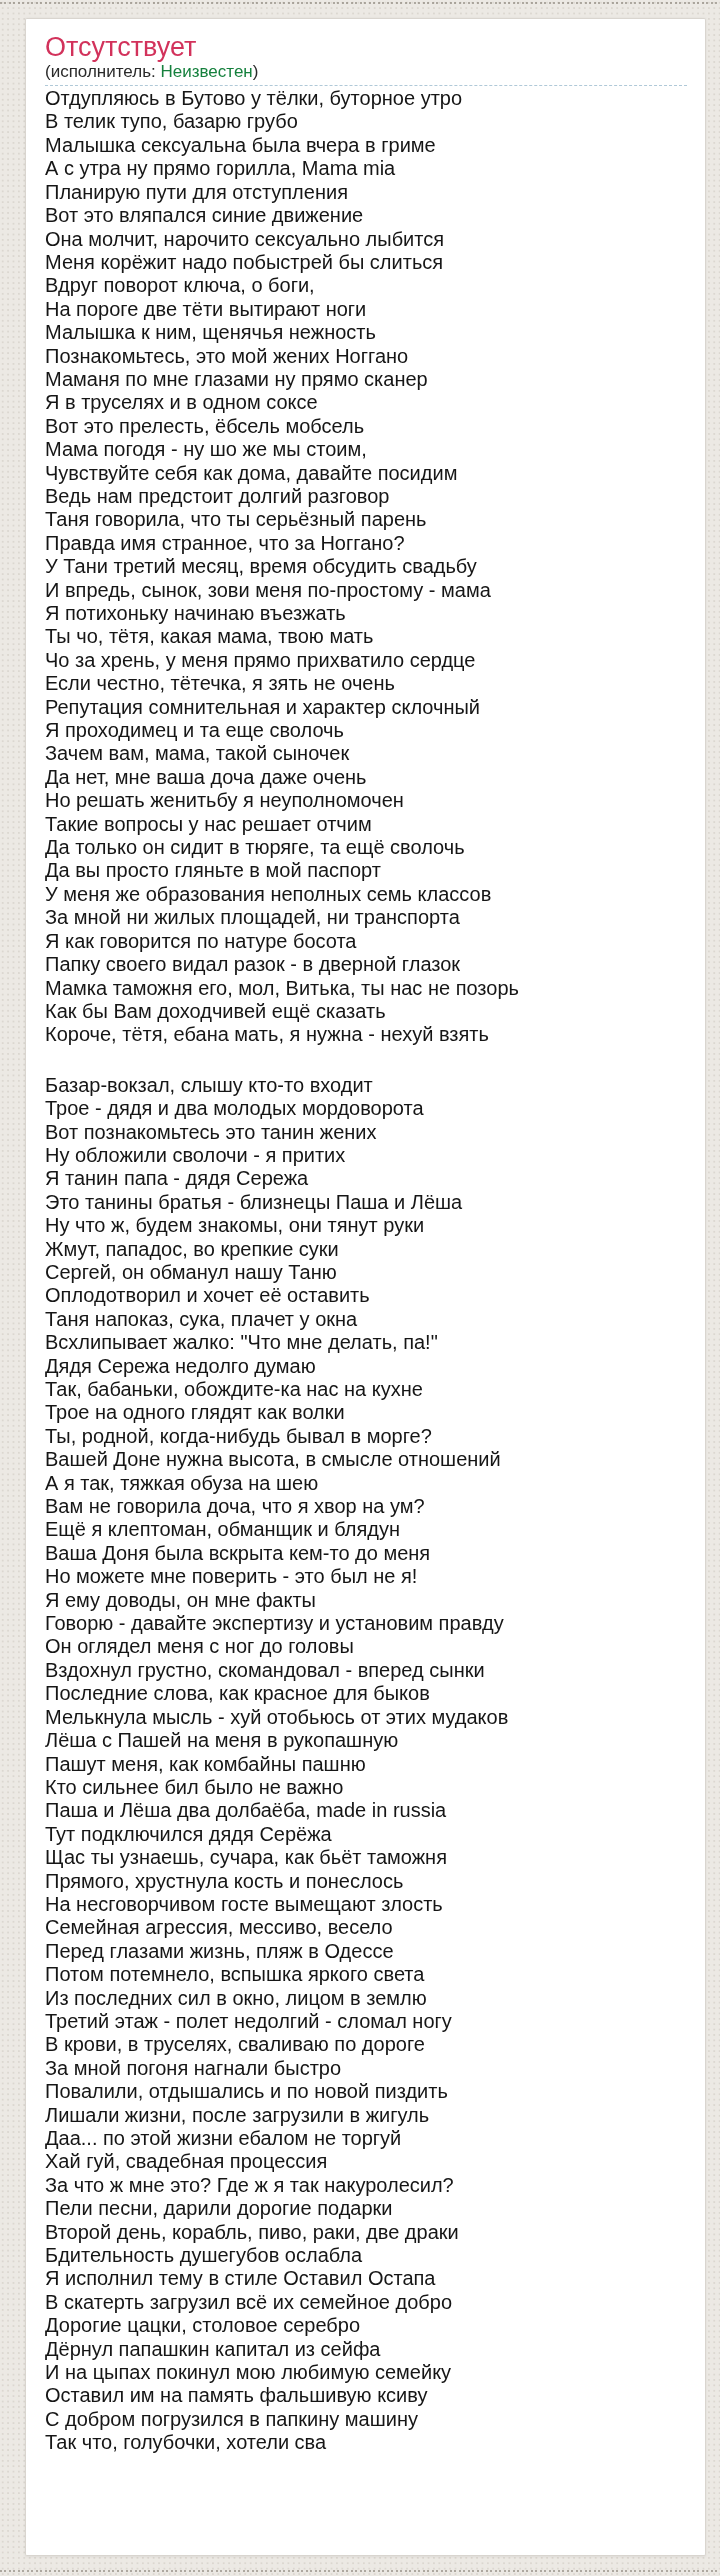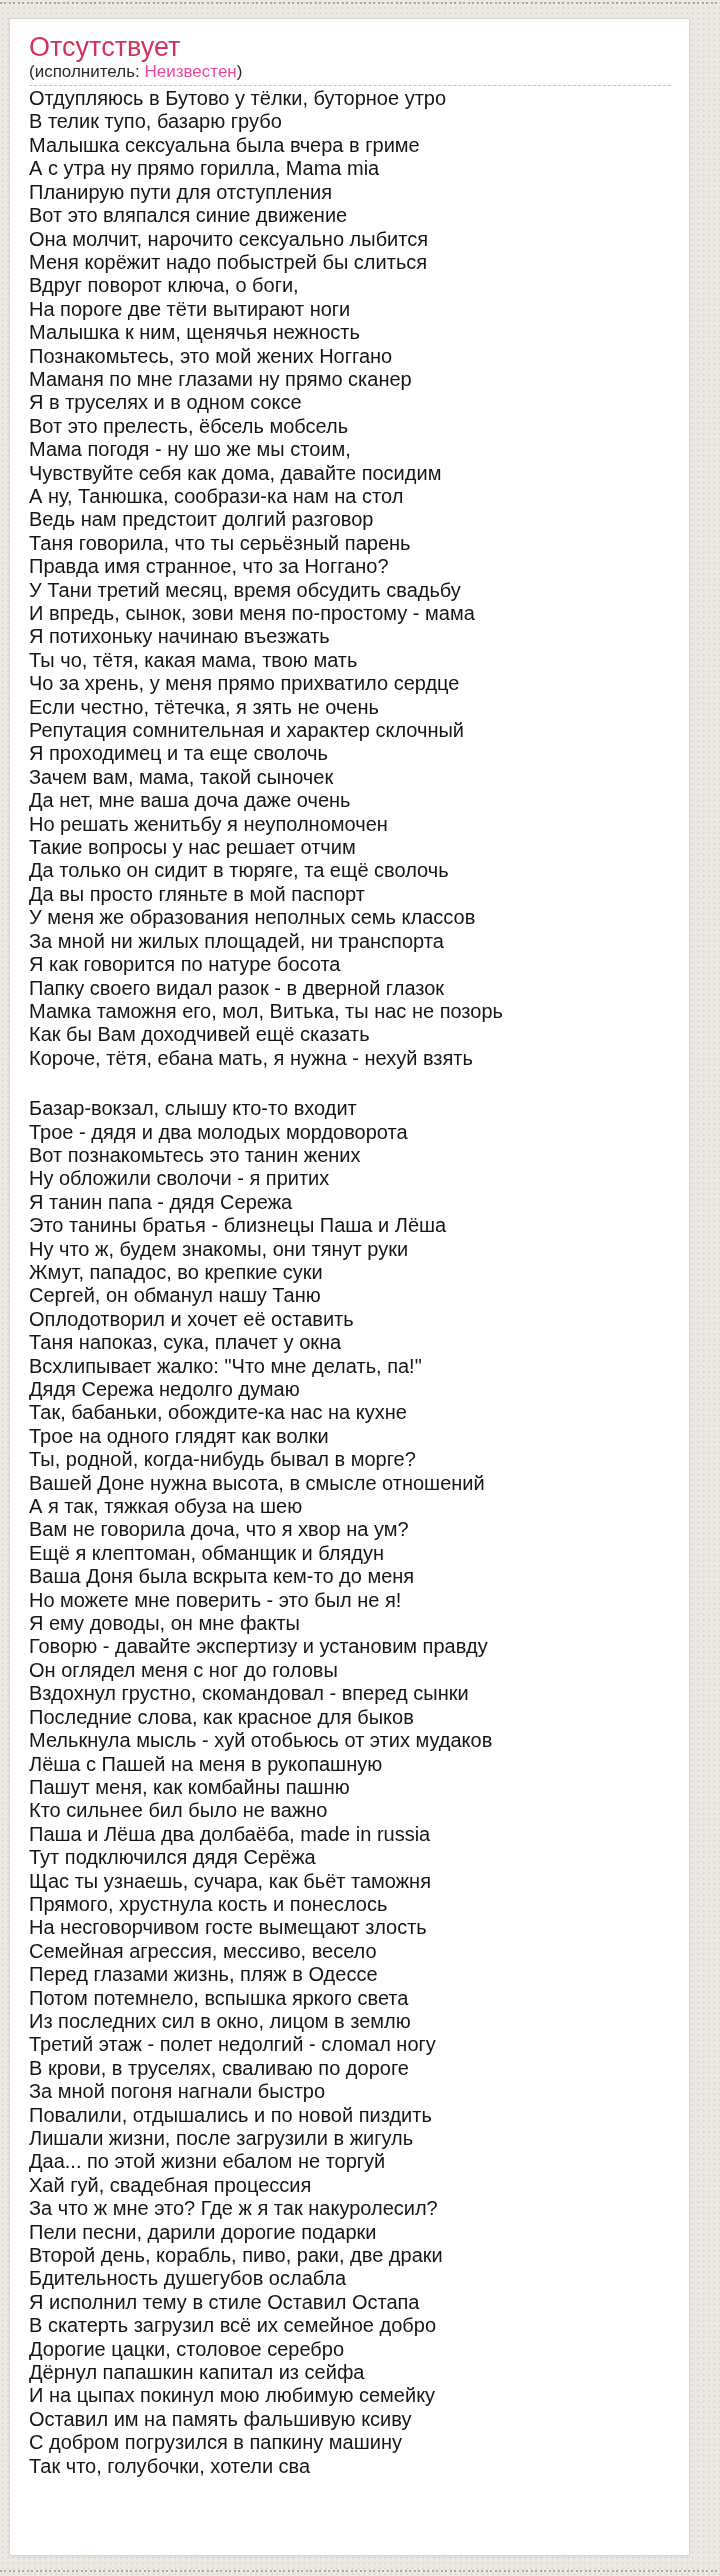--- a/index.html
+++ b/index.html
@@ -19,21 +19,21 @@
     width: 721px;
     height: 1.8px;
     background-image: repeating-linear-gradient(90deg,
       rgba(122,115,104,0.55) 0, rgba(122,115,104,0.55) 1.8px,
       transparent 1.8px, transparent 4.5px);
   }
   .dotted-row.top { top: 1.8px; }
   .dotted-row.bottom { top: 2570px; }
   .card {
     position: absolute;
-    left: 9px;
+    left: 25px;
     top: 18px;
     width: 681px;
     height: 2538px;
     box-sizing: border-box;
     background: #ffffff;
     border: 0.9px solid #d9d5cf;
     border-radius: 1.8px;
     box-shadow: 0 0.9px 2.7px rgba(0,0,0,0.06);
     padding: 14.4px 18px 0 19px;
   }
@@ -47,21 +47,21 @@
   .header-block {
     border-bottom: 0.9px dashed #b0c9d8;
     padding-bottom: 2.7px;
   }
   .artist-line {
     font-size: 17px;
     line-height: 20px;
     color: #2a2a2a;
   }
   .artist-link {
-    color: #ec4899;
+    color: #15803d;
     text-decoration: none;
     cursor: pointer;
   }
   .lyrics {
     margin-top: 1px;
     font-size: 20px;
     line-height: 23.4px;
     color: #161616;
   }
   .stanza { margin: 0 0 27px 0; }
@@ -94,21 +94,20 @@
         <div class="line">Меня корёжит надо побыстрей бы слиться</div>
         <div class="line">Вдруг поворот ключа, о боги,</div>
         <div class="line">На пороге две тёти вытирают ноги</div>
         <div class="line">Малышка к ним, щенячья нежность</div>
         <div class="line">Познакомьтесь, это мой жених Ноггано</div>
         <div class="line">Маманя по мне глазами ну прямо сканер</div>
         <div class="line">Я в труселях и в одном соксе</div>
         <div class="line">Вот это прелесть, ёбсель мобсель</div>
         <div class="line">Мама погодя - ну шо же мы стоим,</div>
         <div class="line">Чувствуйте себя как дома, давайте посидим</div>
-        <div class="line">А ну, Танюшка, сообрази-ка нам на стол</div>
         <div class="line">Ведь нам предстоит долгий разговор</div>
         <div class="line">Таня говорила, что ты серьёзный парень</div>
         <div class="line">Правда имя странное, что за Ноггано?</div>
         <div class="line">У Тани третий месяц, время обсудить свадьбу</div>
         <div class="line">И впредь, сынок, зови меня по-простому - мама</div>
         <div class="line">Я потихоньку начинаю въезжать</div>
         <div class="line">Ты чо, тётя, какая мама, твою мать</div>
         <div class="line">Чо за хрень, у меня прямо прихватило сердце</div>
         <div class="line">Если честно, тётечка, я зять не очень</div>
         <div class="line">Репутация сомнительная и характер склочный</div>

